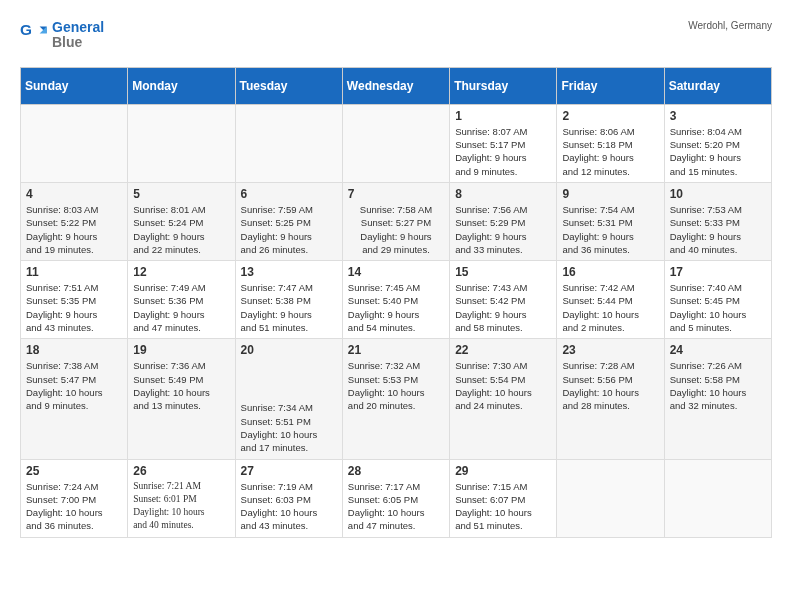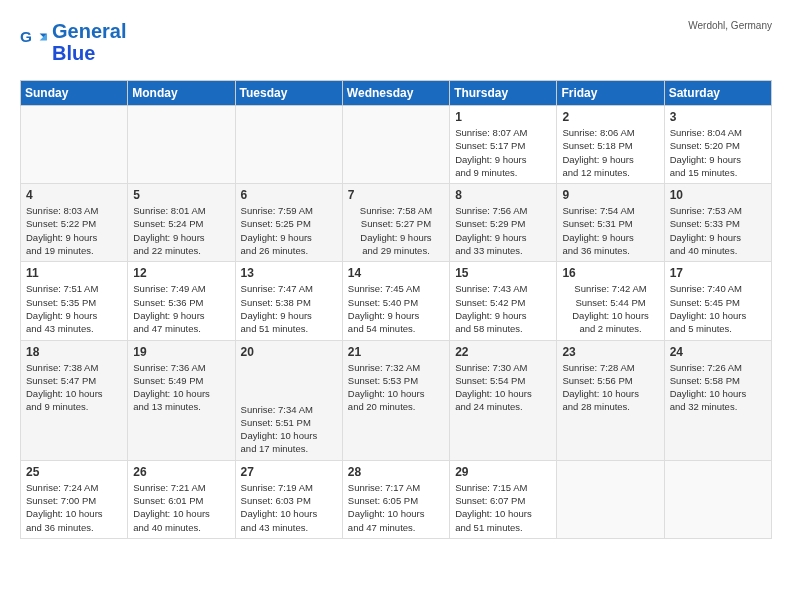--- a/index.html
+++ b/index.html
@@ -15,21 +15,21 @@
       justify-content: space-between;
       align-items: flex-start;
       margin-bottom: 16px;
     }
     .logo {
       display: flex;
       align-items: center;
       gap: 4px;
     }
     .logo-text {
-      font-size: 20px;
+      font-size: 14px;
       font-weight: bold;
       color: #333;
       line-height: 1.1;
     }
     .logo-text span {
       color: #1a6abf;
     }
     .logo-icon {
       width: 28px;
       height: 28px;
@@ -47,21 +47,21 @@
       color: #555;
     }
     .calendar {
       width: 100%;
       border-collapse: collapse;
       font-size: 10.5px;
     }
     .calendar th {
       background: #1a6abf;
       color: #fff;
-      padding: 5px 4px;
+      padding: 11px 4px;
       text-align: left;
       font-size: 12px;
       font-weight: bold;
       border: 1px solid #ccc;
     }
     .calendar td {
       border: 1px solid #ddd;
       vertical-align: top;
       padding: 4px 5px;
       width: calc(100% / 7);
@@ -90,21 +90,21 @@
 <body>
 
 <div class="header">
   <div class="logo">
     <svg class="logo-icon" viewBox="0 0 40 40">
       <text y="20" font-size="22" font-weight="bold" fill="#1a6abf">G</text>
       <polygon points="28,8 38,8 38,18" fill="#1a6abf"></polygon>
       <polygon points="28,18 38,18 38,8" fill="#4da6e8"></polygon>
     </svg>
     <div class="logo-text">
-      <span>General</span><br><span style="color:#1d4ed8">Blue</span>
+      <span>General</span><br><span style="color:#737373">Blue</span>
     </div>
   </div>
   <div class="title-block">
     <div class="subtitle">Werdohl, Germany</div>
   </div>
 </div>
 
 <table class="calendar">
   <thead>
     <tr>
@@ -227,21 +227,21 @@
         </td>
         <td>
           <div class="day-num">15</div>
           <div class="day-info" style="white-space: pre-line;">Sunrise: 7:43 AM
 Sunset: 5:42 PM
 Daylight: 9 hours
 and 58 minutes.</div>
         </td>
         <td>
           <div class="day-num">16</div>
-          <div class="day-info" style="white-space: pre-line; text-align: center;">Sunrise: 7:42 AM
+          <div class="day-info" style="white-space: pre-line;">Sunrise: 7:42 AM
 Sunset: 5:44 PM
 Daylight: 10 hours
 and 2 minutes.</div>
         </td>
         <td>
           <div class="day-num">17</div>
           <div class="day-info" style="white-space: pre-line;">Sunrise: 7:40 AM
 Sunset: 5:45 PM
 Daylight: 10 hours
 and 5 minutes.</div>
@@ -301,21 +301,21 @@
       <tr>
         <td>
           <div class="day-num">25</div>
           <div class="day-info" style="white-space: pre-line;">Sunrise: 7:24 AM
 Sunset: 7:00 PM
 Daylight: 10 hours
 and 36 minutes.</div>
         </td>
         <td>
           <div class="day-num">26</div>
-          <div class="day-info" style="white-space: pre-line;">Sunrise: 7:21 AM
+          <div class="day-info" style="white-space: pre-line; font-family: Liberation Serif, serif;">Sunrise: 7:21 AM
 Sunset: 6:01 PM
 Daylight: 10 hours
 and 40 minutes.</div>
         </td>
         <td>
           <div class="day-num">27</div>
           <div class="day-info" style="white-space: pre-line;">Sunrise: 7:19 AM
 Sunset: 6:03 PM
 Daylight: 10 hours
 and 43 minutes.</div>

